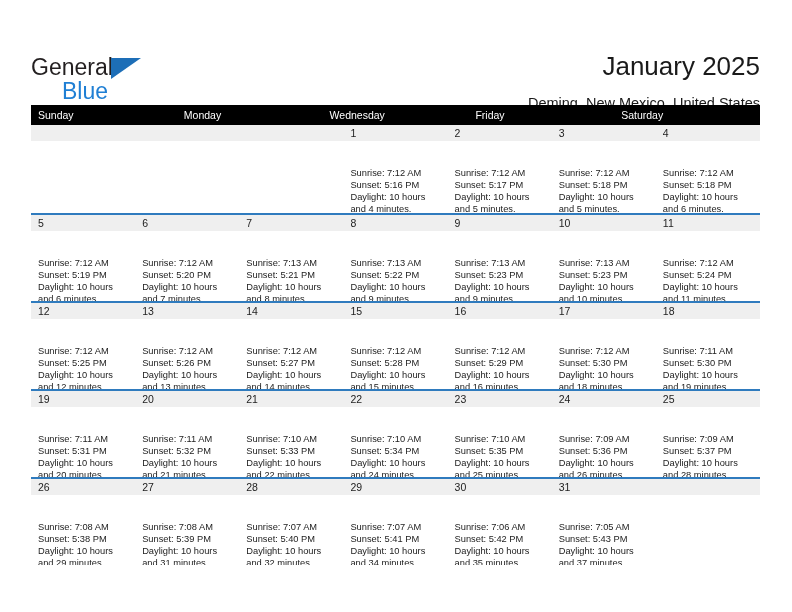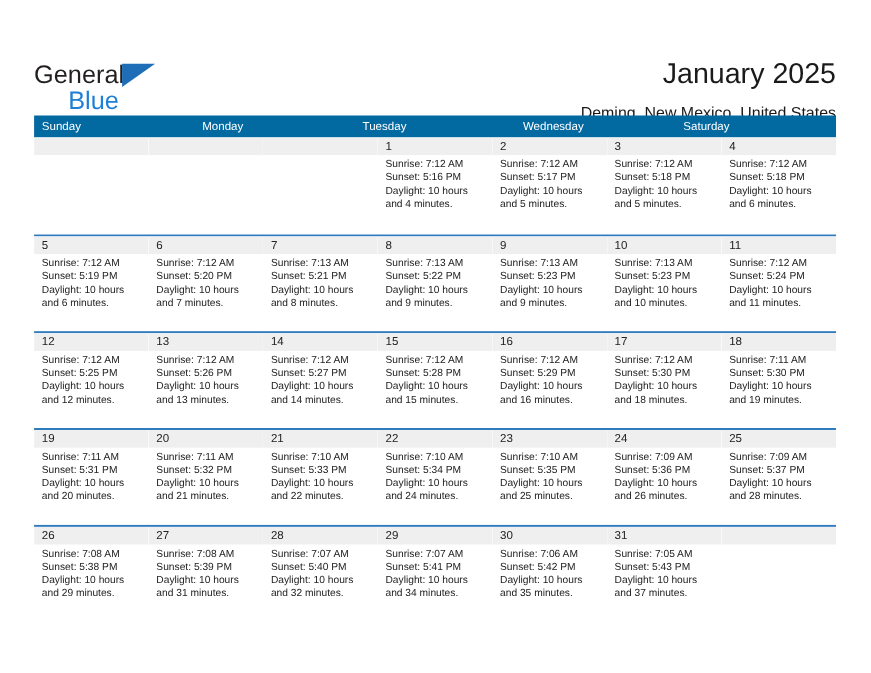--- a/index.html
+++ b/index.html
@@ -86,21 +86,21 @@
 
   
   .calendar {
     position: absolute;
     left: 31px;
     top: 105px;
     width: 729px;
   }
   .cal-head {
     display: flex;
-    background: #0369a1;
+    background: #000000;
     height: 20px;
   }
   .cal-head .hcell {
     flex: 1 1 0;
     color: #ffffff;
     font-size: 10.5px;
     line-height: 20px;
     padding-left: 7px;
     box-sizing: border-box;
     white-space: nowrap;
@@ -130,20 +130,21 @@
     padding-left: 7px;
     font-size: 10.5px;
     line-height: 16px;
     color: #222222;
   }
   .daybody {
     padding: 3px 7px 0 7px;
     font-size: 9.3px;
     line-height: 11.9px;
     color: #222222;
+    margin-top: 24px;
   }
   .daybody div {
     white-space: normal;
   }
 </style>
 </head>
 <body>
 
 <div class="page">
 
@@ -156,22 +157,22 @@
 
     <div class="title">January 2025</div>
     <div class="subtitle">Deming, New Mexico, United States</div>
   </div>
 
   <div class="calendar">
 
     <div class="cal-head">
       <div class="hcell">Sunday</div>
       <div class="hcell">Monday</div>
-      <div class="hcell">Tuesday</div>
       <div class="hcell">Wednesday</div>
+      <div class="hcell">Friday</div>
       <div class="hcell">Saturday</div>
     </div>
 
     <div id="weeks-container">
         <div class="week first">
           <div class="daycell empty">
             <div class="daynum-band"></div>
           </div>
           <div class="daycell empty">
             <div class="daynum-band"></div>

